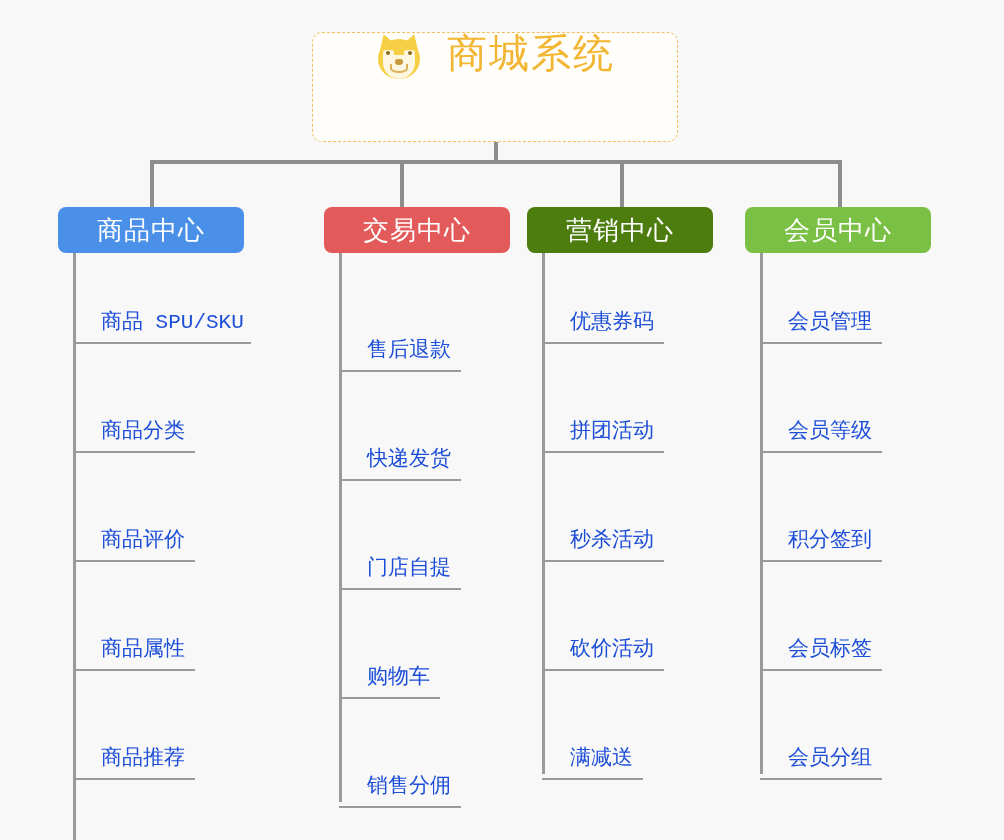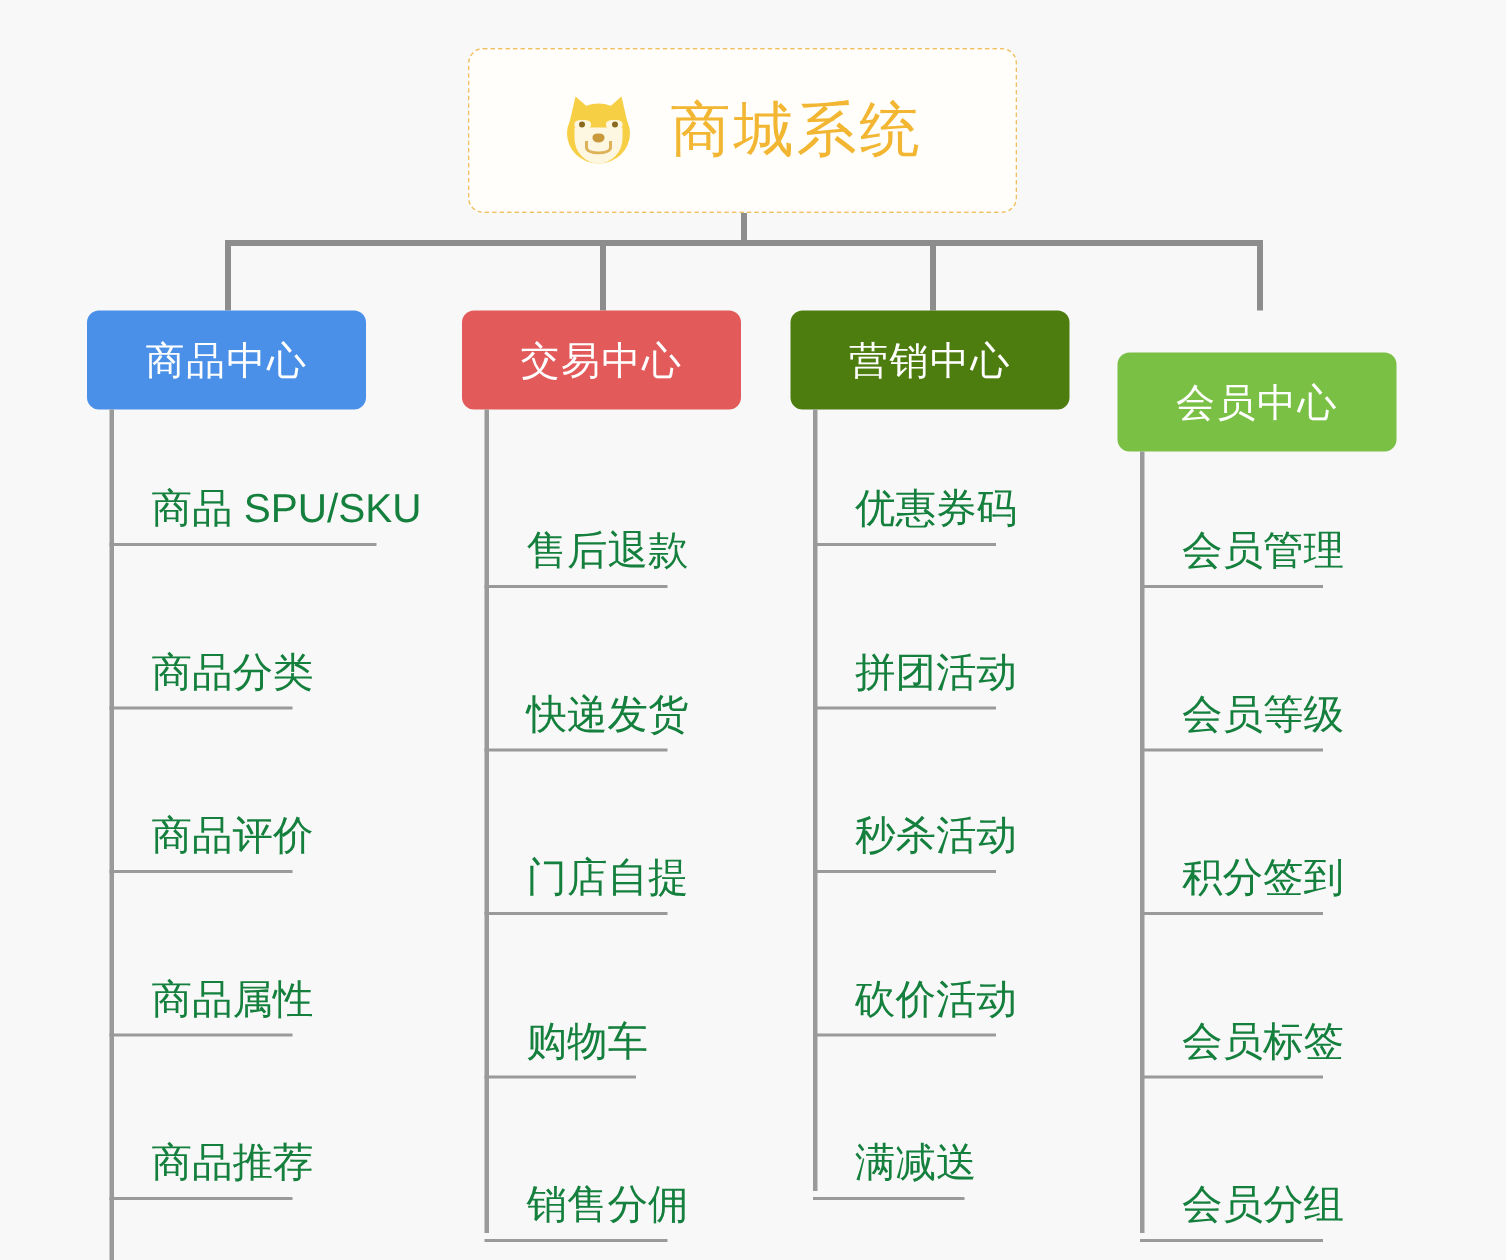--- a/index.html
+++ b/index.html
@@ -23,21 +23,21 @@
   .root-node {
     position: absolute;
     left: 312px;
     top: 32px;
     width: 366px;
     height: 110px;
     background: #fffefb;
     border: 1px dashed #f0c060;
     border-radius: 10px;
     display: flex;
-    align-items: center;
+    align-items: flex-start;
     justify-content: center;
     gap: 24px;
   }
   .root-emoji {
     width: 48px;
     height: 48px;
     position: relative;
     flex: 0 0 auto;
   }
   .root-title {
@@ -140,26 +140,26 @@
   .drop.d1 { left: 400px; }
   .drop.d2 { left: 620px; }
   .drop.d3 { left: 838px; }
 
   
   .column {
     position: absolute;
     top: 207px;
   }
   .column.c0 { left: 58px;  width: 186px; }
-  .column.c1 { left: 308px; width: 186px; }
+  .column.c1 { left: 324px; width: 186px; }
   .column.c2 { left: 527px; width: 186px; }
-  .column.c3 { left: 745px; width: 186px; margin-top: 28px; }
+  .column.c3 { left: 745px; width: 186px; }
 
   .category-box {
-    height: 66px;
+    height: 46px;
     border-radius: 8px;
     display: flex;
     align-items: center;
     justify-content: center;
     color: #ffffff;
     font-size: 26px;
     letter-spacing: 1px;
     width: 100%;
   }
 
@@ -180,27 +180,28 @@
     background: #9a9a9a;
   }
 
   .leaf {
     height: 109px;
     position: relative;
     display: flex;
     align-items: flex-end;
   }
   .leaf-label {
-    font-size: 27px;
-    color: #15803d;
+    font-size: 21px;
+    color: #1d4ed8;
     line-height: 1;
     padding: 0 10px 11px 28px;
     white-space: nowrap;
     position: relative;
     display: inline-block;
+    font-family: Liberation Mono, monospace;
   }
   .leaf-underline {
     position: absolute;
     left: 0;
     bottom: 0;
     height: 2px;
     background: #9a9a9a;
   }
 
   

